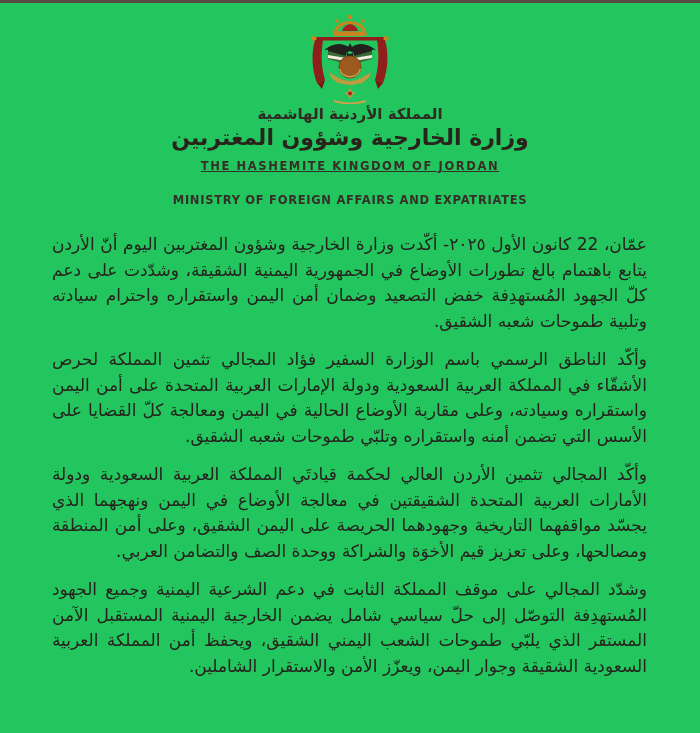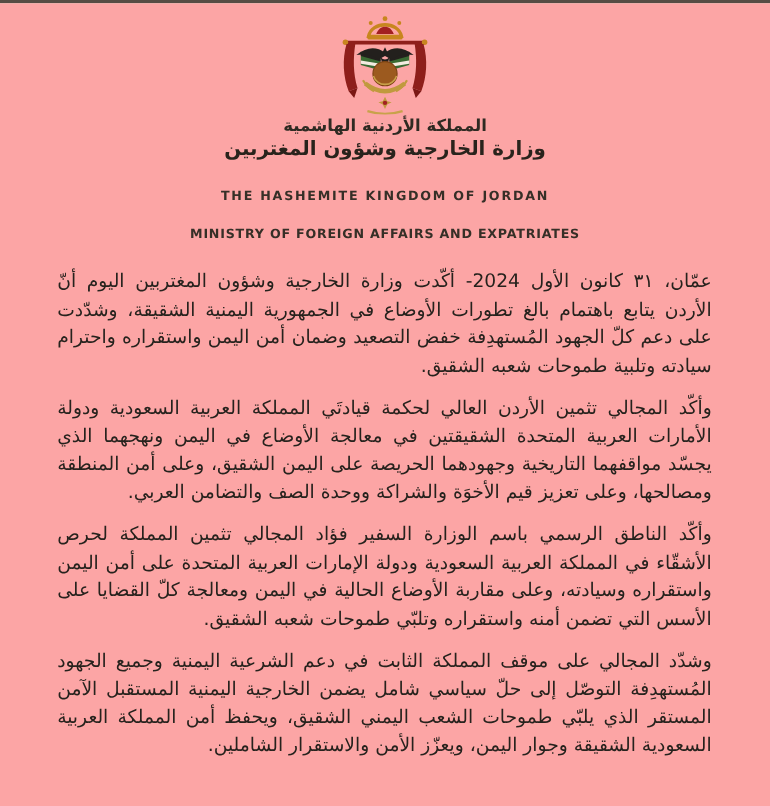--- a/index.html
+++ b/index.html
@@ -2,34 +2,35 @@
 <html lang="ar"><head>
 <meta charset="utf-8">
 <style>
   html,body{margin:0;padding:0;}
   body{
     width:700px;height:733px;overflow:hidden;
     background:#fdf4e6;
     font-family:"DejaVu Sans",sans-serif;
   }
   .top-strip{width:700px;height:3px;background:#564c44;}
-  .page{width:700px;height:730px;background:#fca5a5;}
+  .page{width:700px;height:730px;background:#22c55e;}
   header{ text-align:center; padding-top:7px; }
   .emblem{ display:block; margin:0 auto; }
   .kingdom-ar{
     font-size:15px;font-weight:bold;color:#2f2a22;margin-top:1px;
     direction:rtl;
   }
   .ministry-ar{
-    font-size:18px;font-weight:bold;color:#29231c;margin-top:2px;
+    font-size:22px;font-weight:bold;color:#29231c;margin-top:2px;
     direction:rtl; letter-spacing:0.5px;
   }
   .kingdom-en{
-    margin-top:25px;font-size:11.5px;font-weight:bold;color:#362f27;
+    margin-top:9px;font-size:11.5px;font-weight:bold;color:#362f27;
     letter-spacing:1.6px;
+    text-decoration:underline;
   }
   .ministry-en{
     margin-top:20px;font-size:11.5px;font-weight:bold;color:#362f27;
     letter-spacing:0.7px;
   }
   main{
     direction:rtl;
     padding:25px 53px 0 52px;
   }
   main p{
@@ -95,19 +96,19 @@
 
     <div class="ministry-ar">وزارة الخارجية وشؤون المغتربين</div>
 
     <div class="kingdom-en">THE HASHEMITE KINGDOM OF JORDAN</div>
 
     <div class="ministry-en">MINISTRY OF FOREIGN AFFAIRS AND EXPATRIATES</div>
 
   </header>
 
   <main>
-    <p>عمّان، ٣١ كانون الأول 2024- أكّدت وزارة الخارجية وشؤون المغتربين اليوم أنّ الأردن يتابع باهتمام بالغ تطورات الأوضاع في الجمهورية اليمنية الشقيقة، وشدّدت على دعم كلّ الجهود المُستهدِفة خفض التصعيد وضمان أمن اليمن واستقراره واحترام سيادته وتلبية طموحات شعبه الشقيق.</p>
+    <p>عمّان، 22 كانون الأول ٢٠٢٥- أكّدت وزارة الخارجية وشؤون المغتربين اليوم أنّ الأردن يتابع باهتمام بالغ تطورات الأوضاع في الجمهورية اليمنية الشقيقة، وشدّدت على دعم كلّ الجهود المُستهدِفة خفض التصعيد وضمان أمن اليمن واستقراره واحترام سيادته وتلبية طموحات شعبه الشقيق.</p>
+    <p>وأكّد الناطق الرسمي باسم الوزارة السفير فؤاد المجالي تثمين المملكة لحرص الأشقّاء في المملكة العربية السعودية ودولة الإمارات العربية المتحدة على أمن اليمن واستقراره وسيادته، وعلى مقاربة الأوضاع الحالية في اليمن ومعالجة كلّ القضايا على الأسس التي تضمن أمنه واستقراره وتلبّي طموحات شعبه الشقيق.</p>
     <p>وأكّد المجالي تثمين الأردن العالي لحكمة قيادتَي المملكة العربية السعودية ودولة الأمارات العربية المتحدة الشقيقتين في معالجة الأوضاع في اليمن ونهجهما الذي يجسّد مواقفهما التاريخية وجهودهما الحريصة على اليمن الشقيق، وعلى أمن المنطقة ومصالحها، وعلى تعزيز قيم الأخوَة والشراكة ووحدة الصف والتضامن العربي.</p>
-    <p>وأكّد الناطق الرسمي باسم الوزارة السفير فؤاد المجالي تثمين المملكة لحرص الأشقّاء في المملكة العربية السعودية ودولة الإمارات العربية المتحدة على أمن اليمن واستقراره وسيادته، وعلى مقاربة الأوضاع الحالية في اليمن ومعالجة كلّ القضايا على الأسس التي تضمن أمنه واستقراره وتلبّي طموحات شعبه الشقيق.</p>
     <p>وشدّد المجالي على موقف المملكة الثابت في دعم الشرعية اليمنية وجميع الجهود المُستهدِفة التوصّل إلى حلّ سياسي شامل يضمن الخارجية اليمنية المستقبل الآمن المستقر الذي يلبّي طموحات الشعب اليمني الشقيق، ويحفظ أمن المملكة العربية السعودية الشقيقة وجوار اليمن، ويعزّز الأمن والاستقرار الشاملين.</p>
   </main>
 
 </div>
 
 </body></html>

